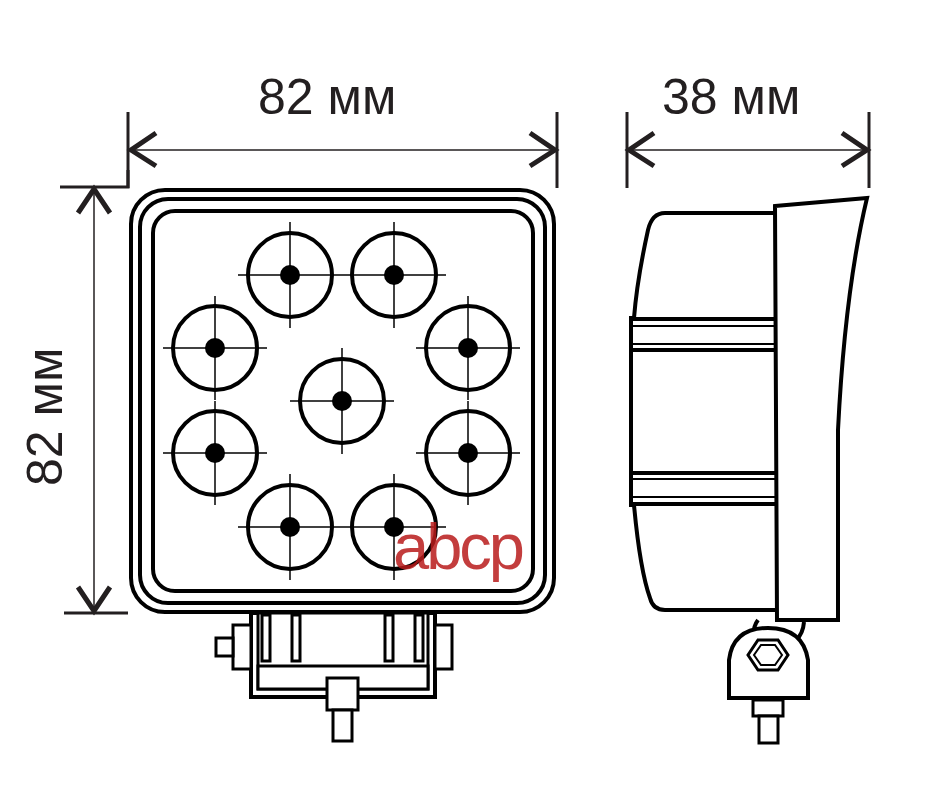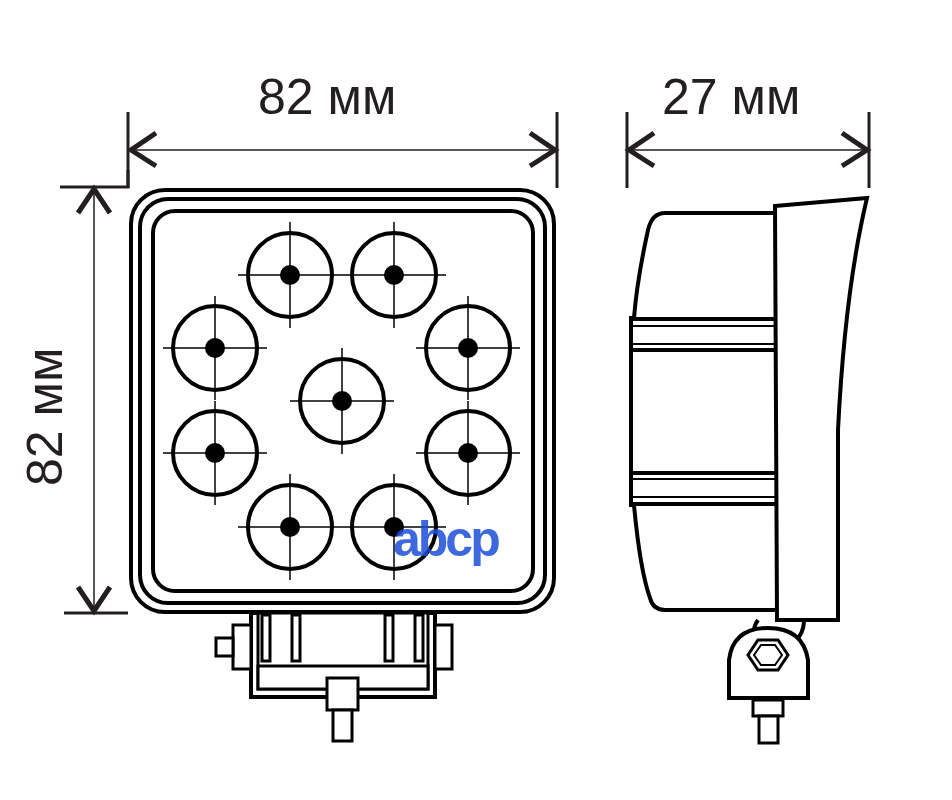--- a/index.html
+++ b/index.html
@@ -1,21 +1,21 @@
 <!DOCTYPE html>
 <html><head>
 <meta charset="utf-8">
 <style>
   html, body { margin: 0; padding: 0; background: #ffffff; }
   body { width: 952px; height: 800px; position: relative; overflow: hidden; font-family: "Liberation Sans", sans-serif; }
   .label { position: absolute; color: #231f20; font-family: "Liberation Sans", sans-serif; font-size: 50px; line-height: 1; white-space: nowrap; letter-spacing: 0px; }
   #lbl-width { left: 258px; top: 72px; }
   #lbl-depth { left: 662px; top: 72px; }
   #lbl-height { left: 20px; top: 400px; transform-origin: 0 0; transform: rotate(-90deg) translate(-86px, 0); }
-  .watermark { position: absolute; left: 393px; top: 514px; font-family: "Liberation Sans", sans-serif; font-weight: bold; font-size: 50px; color: #1d4ed8; opacity: 0.85; letter-spacing: -3px; line-height: 1; }
+  .watermark { position: absolute; left: 393px; top: 514px; font-family: "Liberation Sans", sans-serif; font-weight: normal; font-size: 65px; color: #b91c1c; opacity: 0.85; letter-spacing: -3px; line-height: 1; }
   svg { position: absolute; left: 0; top: 0; }
 </style>
 </head>
 <body>
 
 <svg width="952" height="800" viewBox="0 0 952 800">
 
   <g stroke="#231f20" fill="none">
     <line x1="128" y1="112" x2="128" y2="188" stroke-width="3"></line>
     <line x1="557" y1="112" x2="557" y2="188" stroke-width="3"></line>
@@ -137,15 +137,15 @@
     <path d="M 758 620 Q 752 628 754 640 M 804 622 Q 803 634 796 640" fill="none" stroke-width="4"></path>
     <path d="M 729 698 L 729 660 Q 733 628 768 628 Q 803 628 808 660 L 808 698 Z" stroke-width="4"></path>
     <polygon points="758,640 778,640 788,655 778,670 758,670 748,655" stroke-width="3"></polygon>
     <polygon points="761,645 775,645 782,655 775,665 761,665 754,655" stroke-width="2" fill="none"></polygon>
     <rect x="753" y="700" width="30" height="16" stroke-width="3"></rect>
     <rect x="759" y="716" width="19" height="27" stroke-width="3"></rect>
   </g>
 </svg>
 
 <div class="label" id="lbl-width">82 мм</div>
-<div class="label" id="lbl-depth">27 мм</div>
+<div class="label" id="lbl-depth">38 мм</div>
 <div class="label" id="lbl-height">82 мм</div>
 <div class="watermark">abcp</div>
 
 </body></html>

